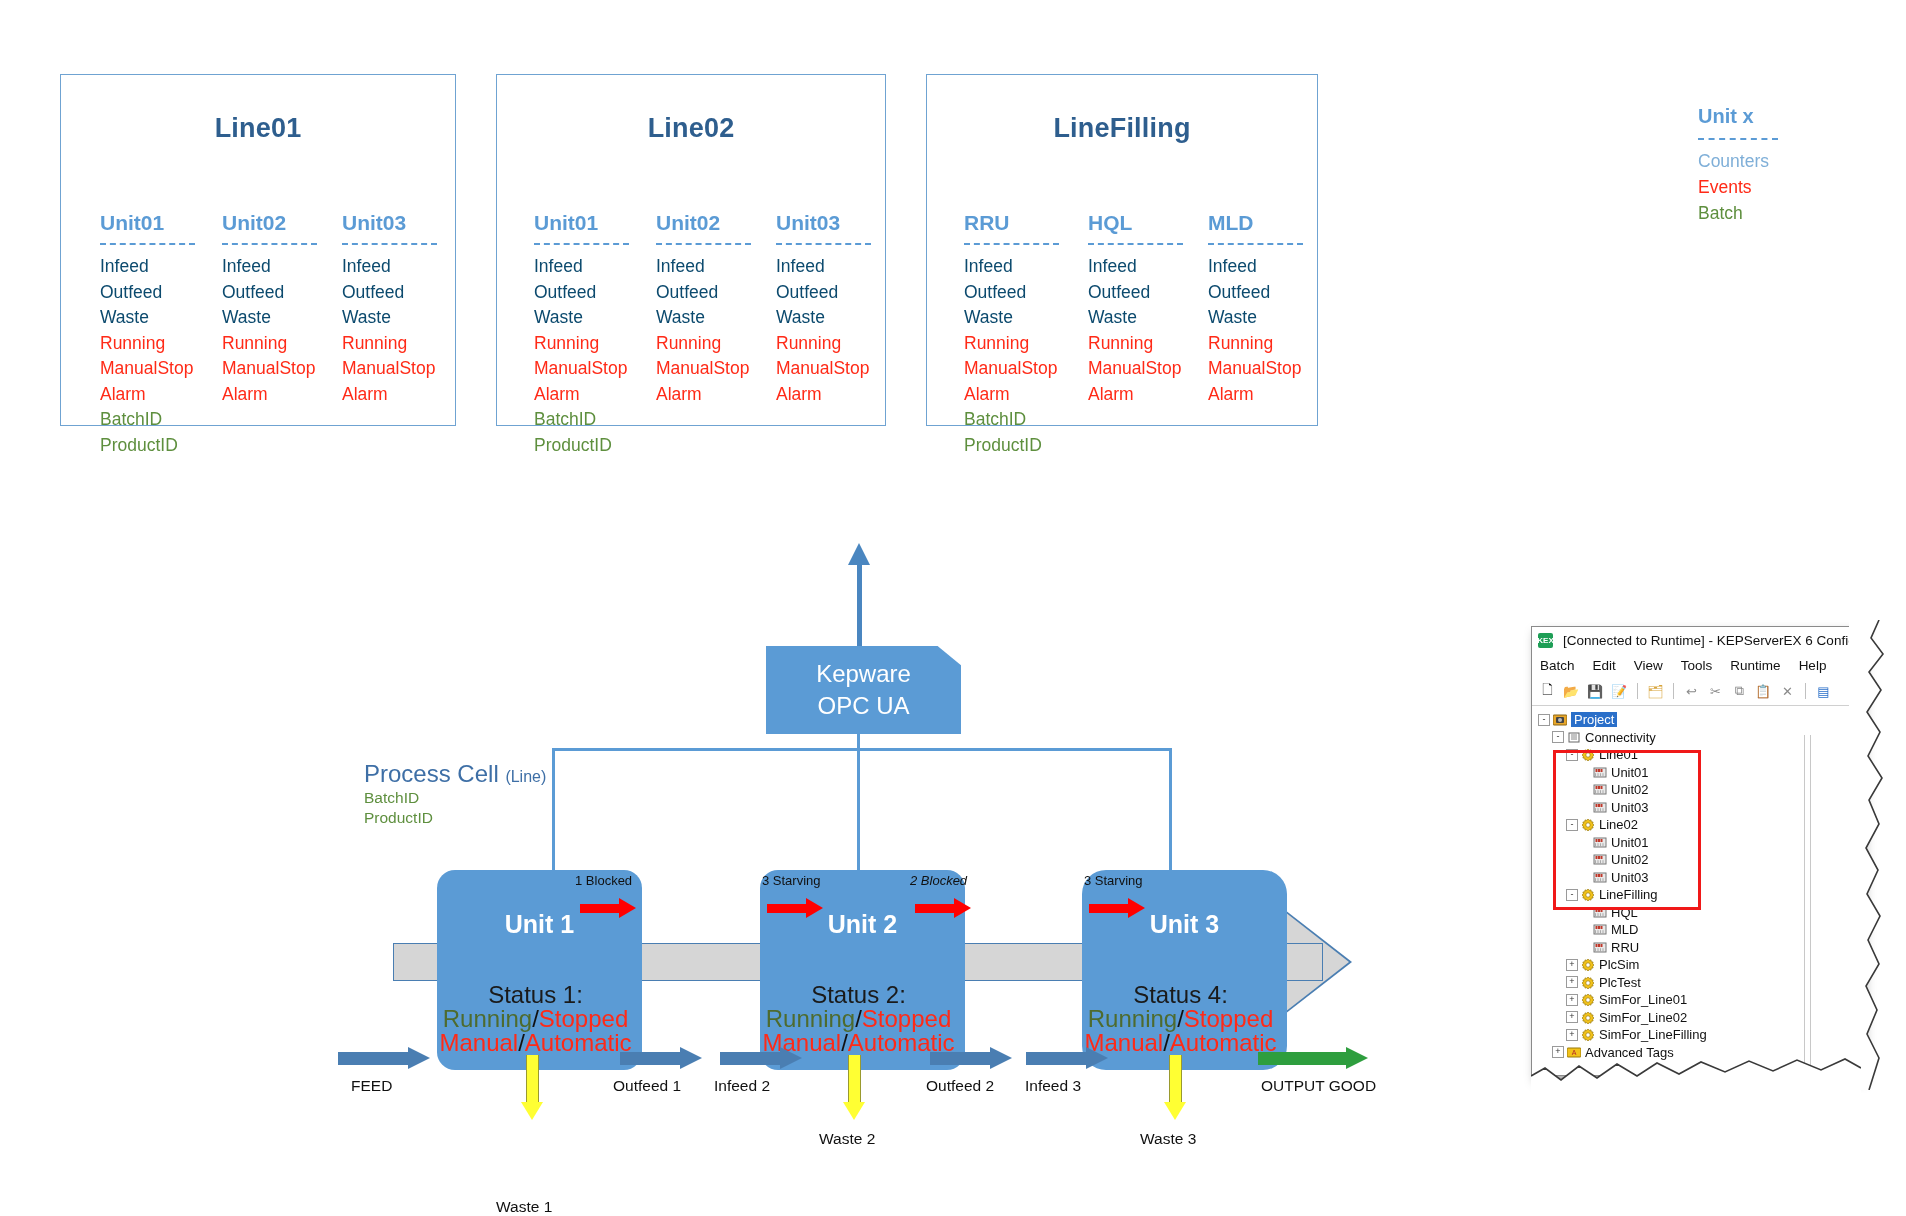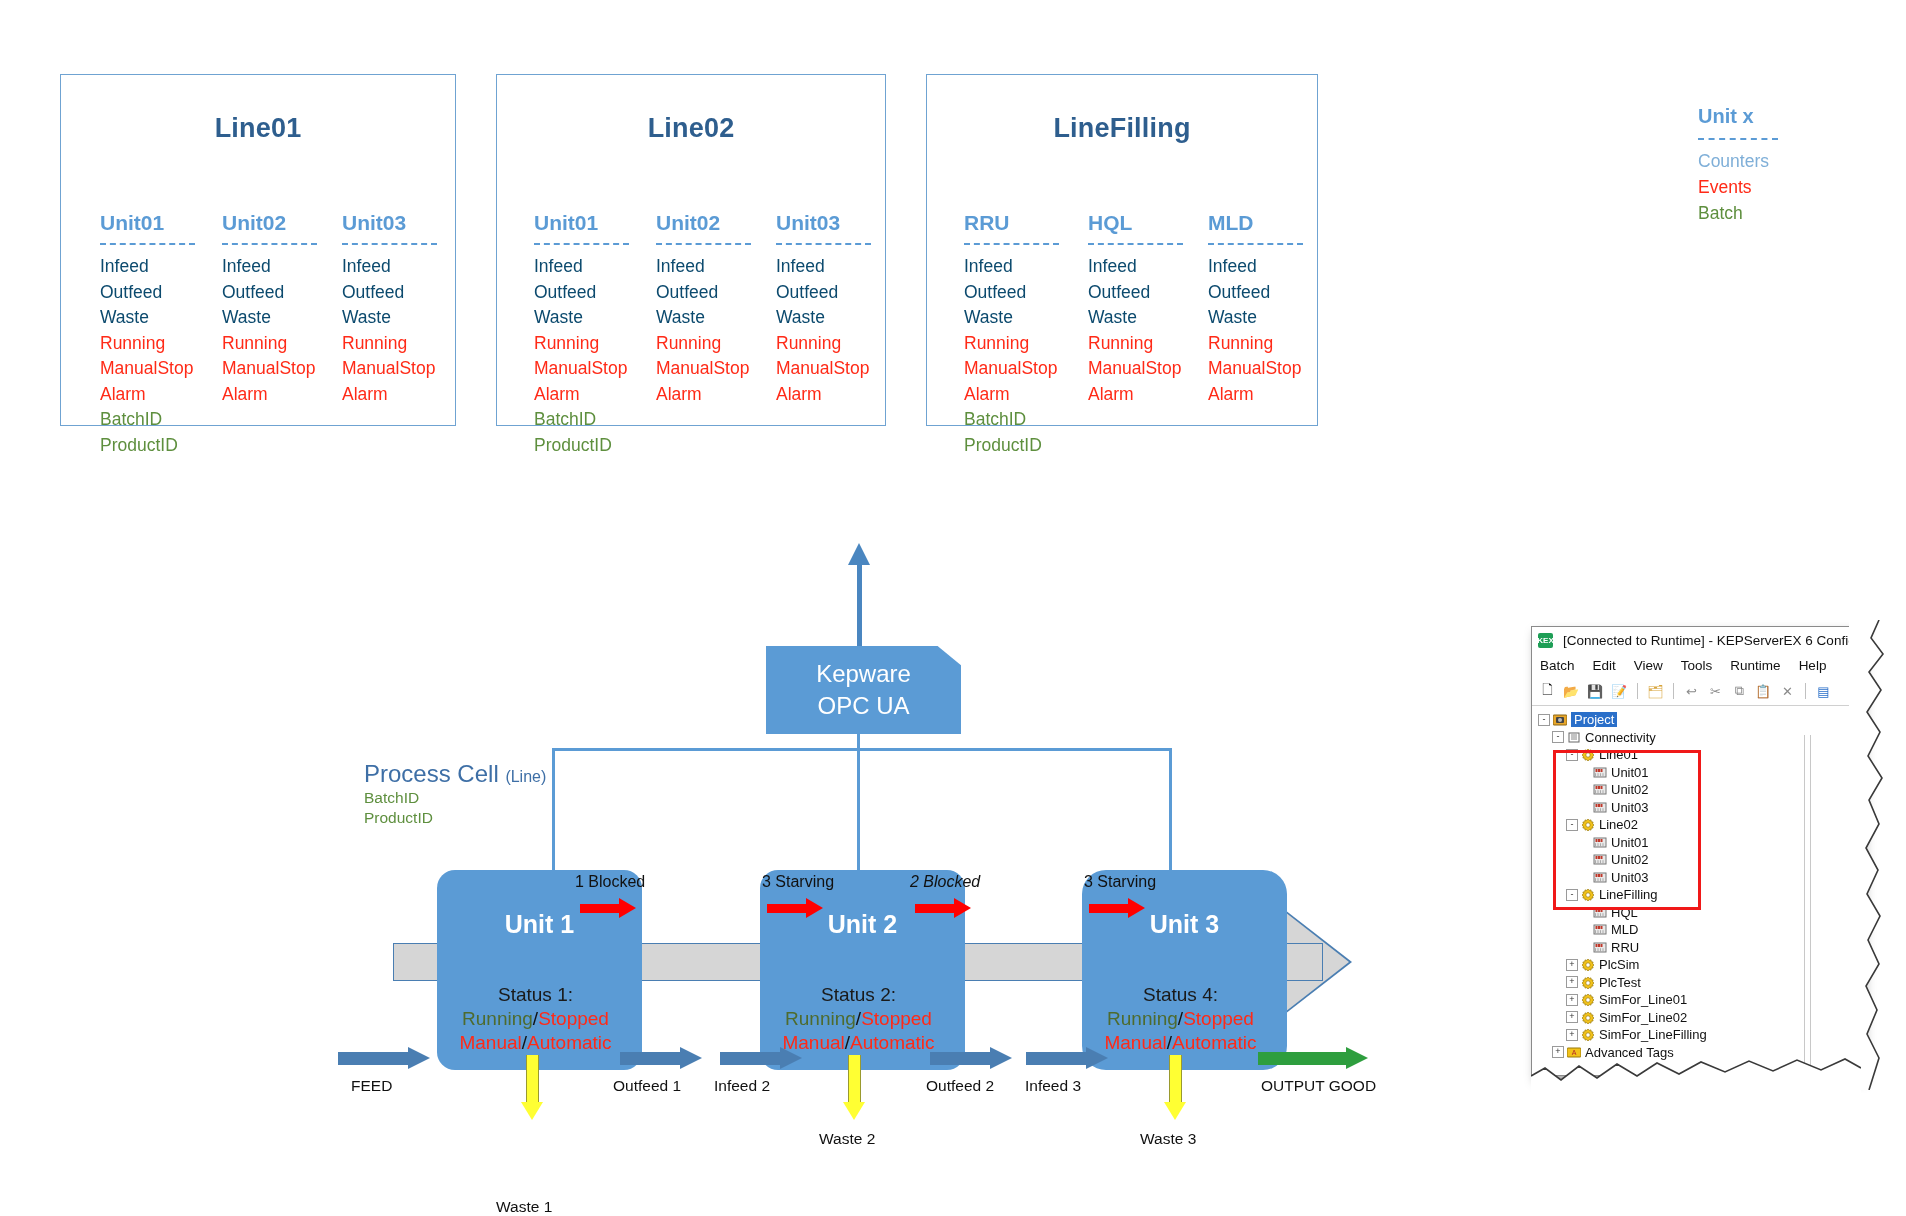--- a/index.html
+++ b/index.html
@@ -66,33 +66,33 @@
   #conveyor{position:absolute;left:393px;top:943px;width:930px;height:38px;
     background:#D6D6D6;border:1px solid #4A7EB2;box-sizing:border-box;}
   #conveyor-head{position:absolute;left:1285px;top:912px;width:0;height:0;
     border-top:50px solid transparent;border-bottom:50px solid transparent;border-left:64px solid #D6D6D6;}
   #conveyor-head-b{position:absolute;left:1285px;top:910px;width:0;height:0;
     border-top:52px solid transparent;border-bottom:52px solid transparent;border-left:67px solid #4A7EB2;}
 
   
   .pbox{position:absolute;width:205px;height:200px;background:#5B9BD5;border-radius:18px;color:#fff;}
   .pbox .pb-title{position:absolute;left:0;right:0;top:40px;text-align:center;font-size:25px;font-weight:bold;}
-  .pbox .pb-status{position:absolute;left:0;right:8px;top:113px;text-align:center;font-size:19px;line-height:24px;color:#1a1a1a;}
+  .pbox .pb-status{position:absolute;left:0;right:8px;top:113px;text-align:center;font-size:24px;line-height:24px;color:#1a1a1a;}
   .pb-status .s-run{color:#4E6B2E;}
   .pb-status .s-stop{color:#FF2A17;}
   .pb-status .s-man{color:#FF2A17;}
   .pb-status .s-auto{color:#FF2A17;}
   .pb-status .s-slash{color:#111;}
 
   
   .redarrow{position:absolute;height:13px;}
   .redarrow .ra-body{position:absolute;left:0;top:2px;height:9px;background:#FF0000;}
   .redarrow .ra-head{position:absolute;top:-4px;width:0;height:0;
     border-top:10px solid transparent;border-bottom:10px solid transparent;border-left:17px solid #FF0000;}
-  .ra-label{position:absolute;font-size:16px;color:#111;white-space:nowrap;}
+  .ra-label{position:absolute;font-size:13px;color:#111;white-space:nowrap;}
 
   
   .bluearrow{position:absolute;height:22px;}
   .bluearrow .ba-body{position:absolute;left:0;top:5px;height:13px;background:#4A7EB2;}
   .bluearrow .ba-head{position:absolute;top:0;width:0;height:0;
     border-top:11px solid transparent;border-bottom:11px solid transparent;border-left:22px solid #4A7EB2;}
   .greenarrow .ba-body{background:#2E9E3E;}
   .greenarrow .ba-head{border-left-color:#2E9E3E;}
   .flow-label{position:absolute;font-size:15.5px;color:#111;white-space:nowrap;}
 

